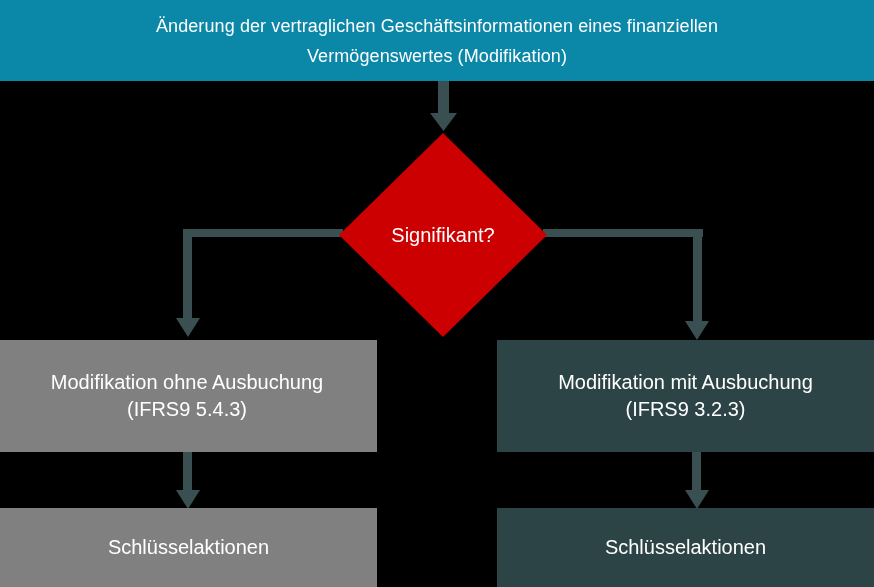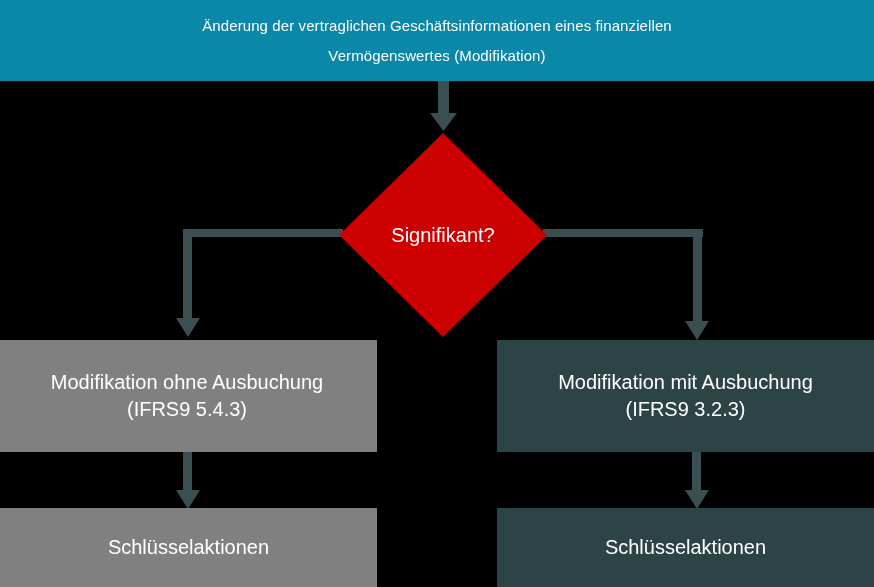--- a/index.html
+++ b/index.html
@@ -25,21 +25,21 @@
     height: 81px;
     background: #0b87a8;
     display: flex;
     align-items: center;
     justify-content: center;
     box-sizing: border-box;
     padding: 0 26px;
   }
   #header-title {
     color: #ffffff;
-    font-size: 15px;
+    font-size: 18px;
     line-height: 30px;
     text-align: center;
     letter-spacing: 0.1px;
     white-space: pre-line;
   }
 
   
   #decision-wrap {
     position: absolute;
     left: 339px;

